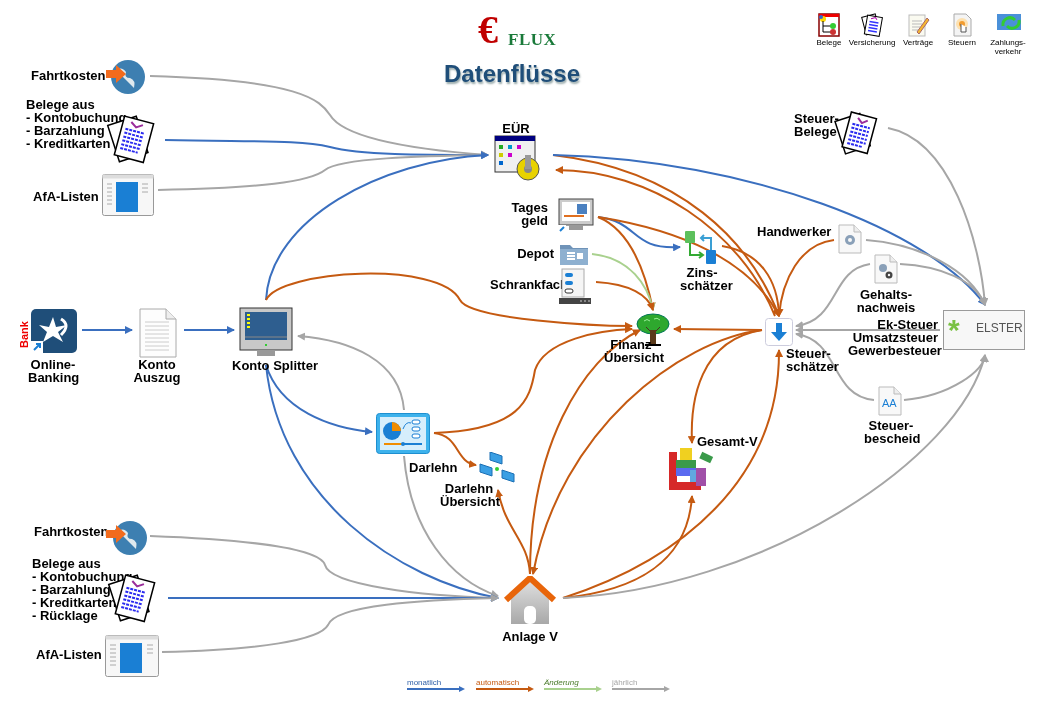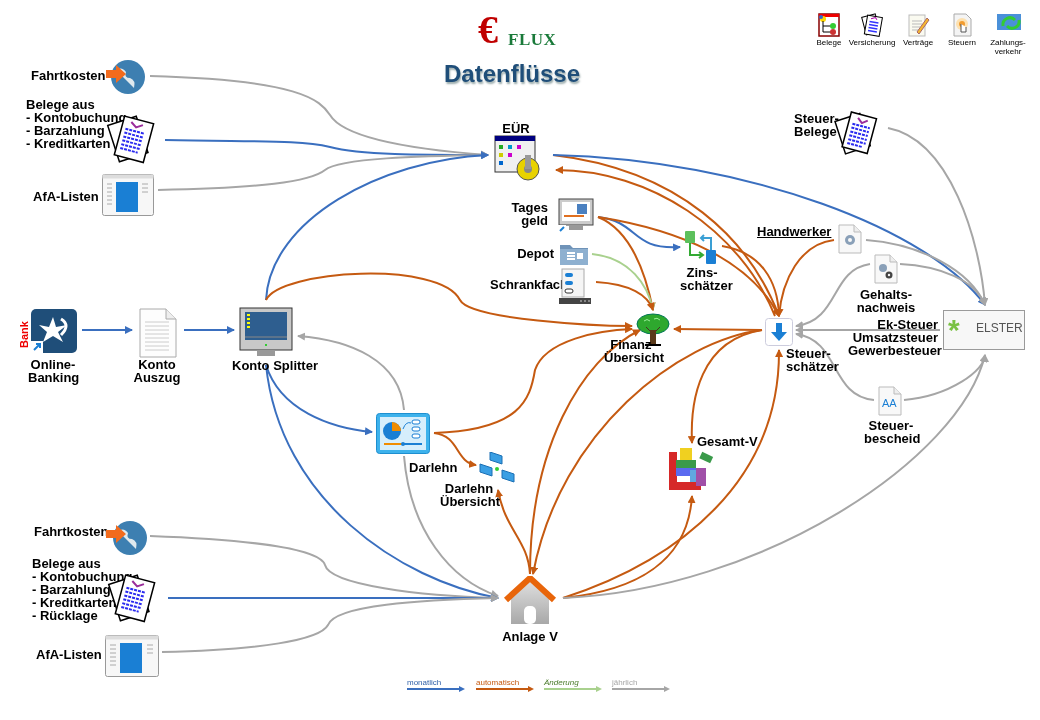--- a/index.html
+++ b/index.html
@@ -352,21 +352,21 @@
         <rect x="8" y="5" width="26" height="34" fill="#fff" stroke="#000" stroke-width="1.5"></rect>
       </g>
       <g transform="rotate(15 28 24)">
         <rect x="14" y="5" width="26" height="36" fill="#fff" stroke="#000" stroke-width="1.5"></rect>
         <path d="M18 16h18M18 20h18M18 24h18M18 28h18M18 32h18M18 36h16" stroke="#2a2af0" stroke-width="2" stroke-dasharray="3 1"></path>
         <path d="M22 9 l5 4 l5 -4" stroke="#9b2d9b" stroke-width="2" fill="none"></path>
       </g>
     </svg>
 </div>
 
-<div class="lbl" style="left:757px;top:225px;text-decoration:underline;">Handwerker</div>
+<div class="lbl" style="left:757px;top:225px;">Handwerker</div>
 <div class="node" id="n-handwerker" style="left:838px;top:224px;width:24px;height:30px;">
   <svg width="24" height="30">
       <path d="M1 1h15l7 7v21H1z" fill="#f8f8f8" stroke="#bbb"></path>
       <path d="M16 1v7h7" fill="#eee" stroke="#bbb"></path>
       <circle cx="12" cy="16" r="5" fill="#8aa0b8"></circle>
       <circle cx="12" cy="16" r="2" fill="#f8f8f8"></circle>
     </svg>
 </div>
 
 <div class="node" id="n-gehaltsnachweis" style="left:874px;top:254px;width:24px;height:30px;">

